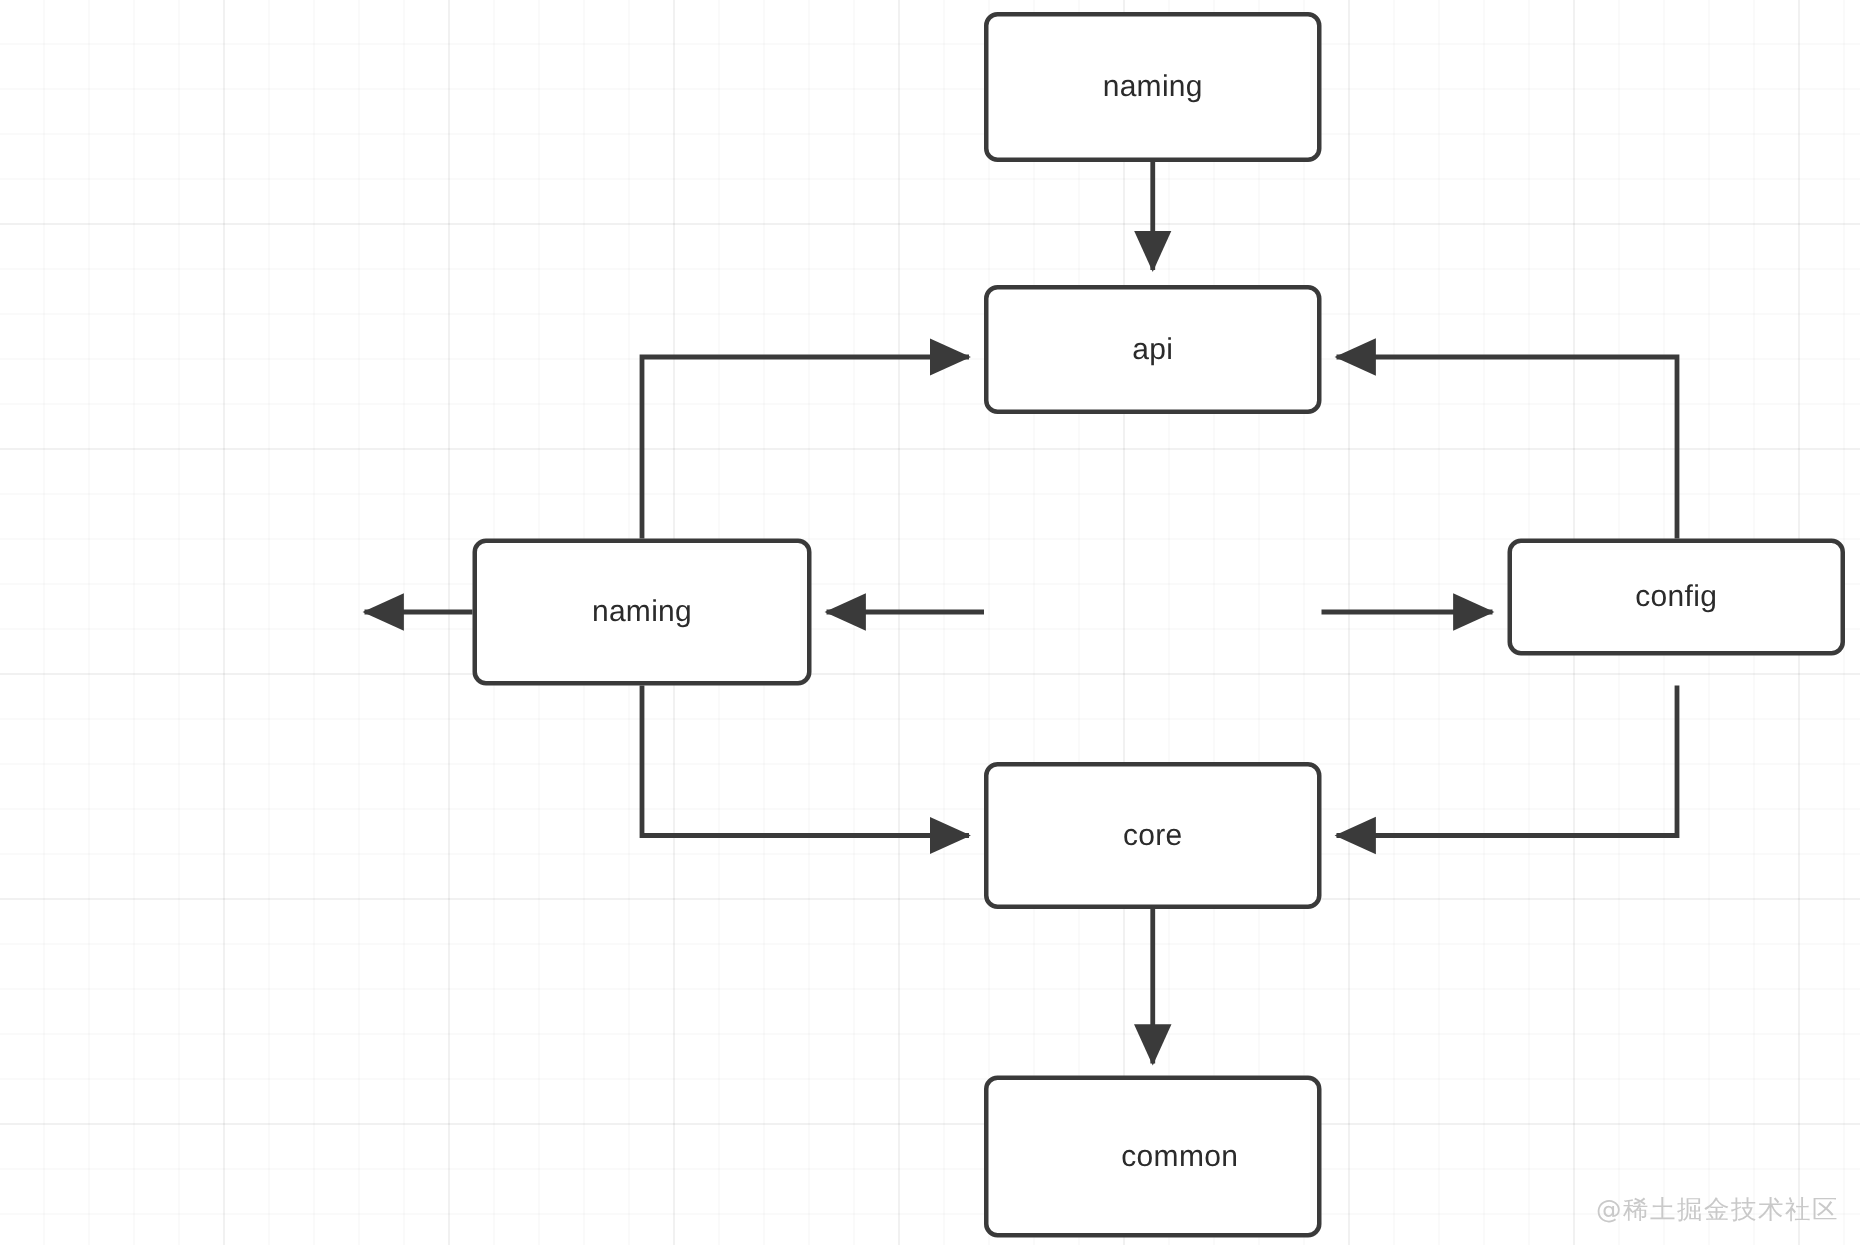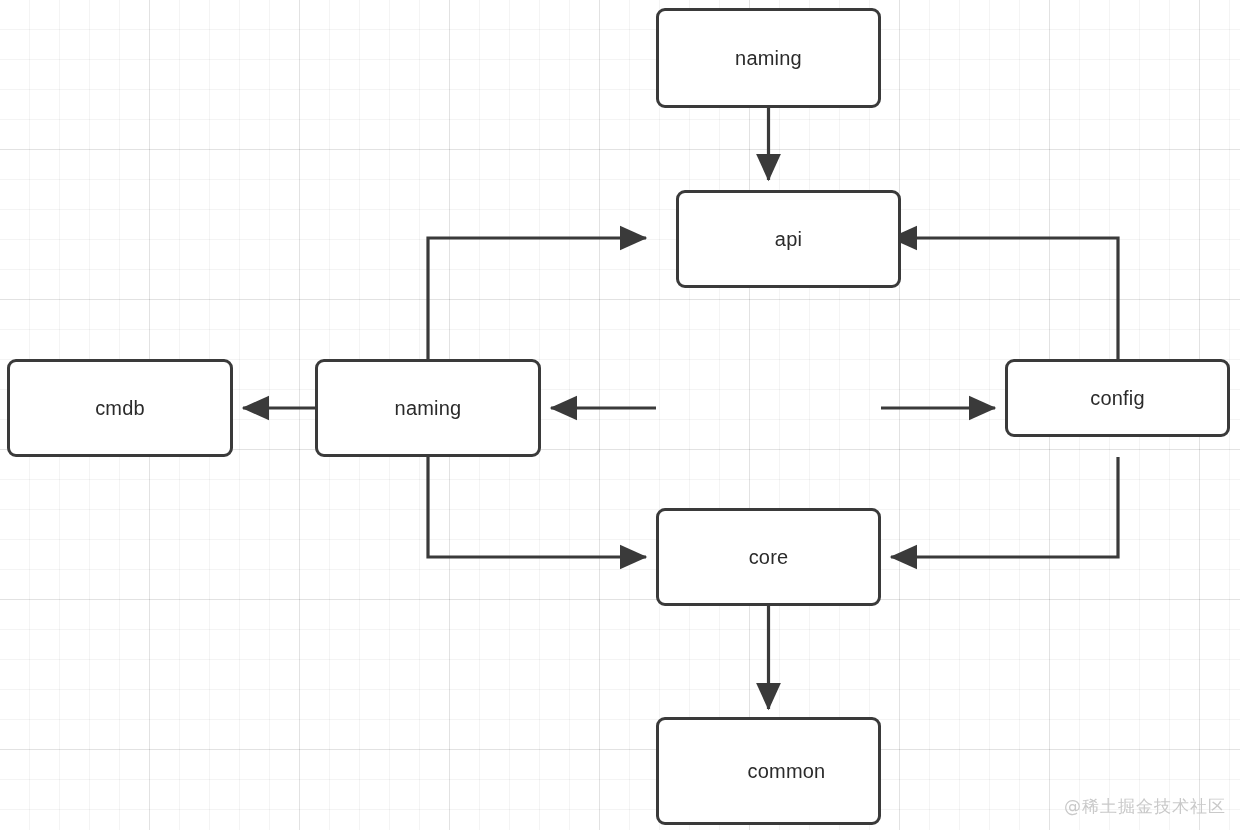--- a/index.html
+++ b/index.html
@@ -89,27 +89,24 @@
 
     <path d="M 1118 457 L 1118 557 L 891 557" stroke="#3a3a3a" stroke-width="3.2" fill="none" stroke-linejoin="miter" marker-end="url(#arrowhead)"></path>
 
     <path d="M 768.5 606 L 768.5 709" stroke="#3a3a3a" stroke-width="3.2" fill="none" marker-end="url(#arrowhead)"></path>
   </svg>
 
   <div class="node" style="left:656px; top:8px; width:225px; height:100px;">
     <span class="node-label">naming</span>
   </div>
 
-  <div class="node" style="left:656px; top:190px; width:225px; height:98px;margin-left:20px;">
+  <div class="node" style="left:656px; top:190px; width:225px; height:86px;">
     <span class="node-label">api</span>
   </div>
 
-  <div class="node" style="left:7px; top:359px; width:226px; height:98px;">
-    <span class="node-label">cmdb</span>
-  </div>
 
   <div class="node" style="left:315px; top:359px; width:226px; height:98px;text-align:center;">
     <span class="node-label">naming</span>
   </div>
 
 
   <div class="node" style="left:1005px; top:359px; width:225px; height:78px;">
     <span class="node-label">config</span>
   </div>
 

